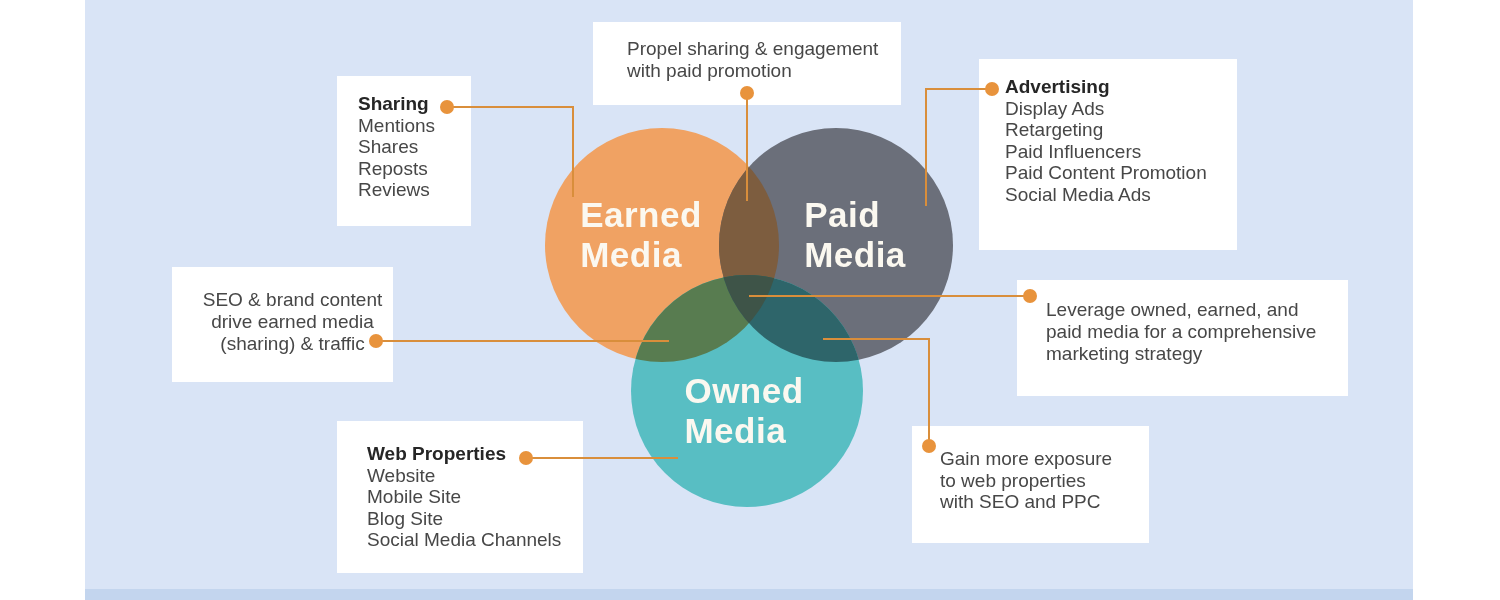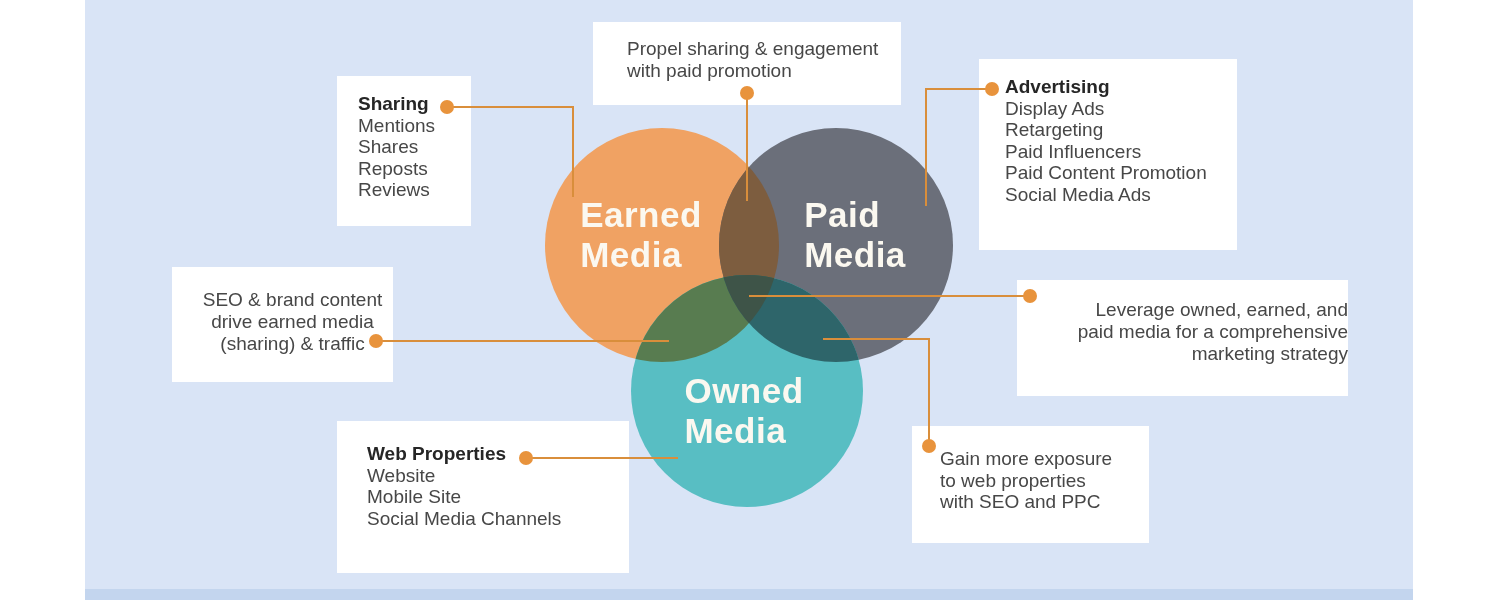--- a/index.html
+++ b/index.html
@@ -23,22 +23,22 @@
   .callout{
     position:absolute;background:#ffffff;box-sizing:border-box;
     color:#474747;font-size:19px;line-height:21.5px;
   }
   .callout .title{font-weight:bold;color:#262626;}
   .line{display:block;}
   #box-sharing    {left:337px;top:76px;  width:134px;height:150px;padding:17px 0 0 21px;}
   #box-propel     {left:593px;top:22px;  width:308px;height:83px; padding:16px 0 0 34px;line-height:22px;}
   #box-advertising{left:979px;top:59px;  width:258px;height:191px;padding:17px 0 0 26px;}
   #box-seo        {left:172px;top:267px; width:221px;height:115px;padding:22px 0 0 20px;line-height:22px;text-align:center;}
-  #box-leverage   {left:1017px;top:280px;width:331px;height:116px;padding:19px 0 0 29px;line-height:22px;text-align:right;}
-  #box-web        {left:337px;top:421px; width:292px;height:152px;padding:22px 0 8px 30px;}
+  #box-leverage   {left:1017px;top:280px;width:331px;height:116px;padding:19px 0 0 29px;line-height:22px;}
+  #box-web        {left:337px;top:421px; width:246px;height:152px;padding:22px 0 8px 30px;}
   #box-gain       {left:912px;top:426px; width:237px;height:117px;padding:22px 0 0 28px;}
   .venn-label{
     position:absolute;transform:translate(-50%,-50%);
     color:#FBF8F0;font-weight:700;font-size:35px;line-height:40px;
     letter-spacing:0.5px;white-space:nowrap;
   }
   #label-earned{left:641px;top:235px;}
   #label-paid  {left:855px;top:235px;}
   #label-owned {left:744px;top:411px;}
 </style>
@@ -79,20 +79,21 @@
 <div class="callout" id="box-leverage">
   <span class="line">Leverage owned, earned, and</span>
   <span class="line">paid media for a comprehensive</span>
   <span class="line">marketing strategy</span>
 </div>
 
 <div class="callout" id="box-web">
   <span class="line title">Web Properties</span>
   <span class="line">Website</span>
   <span class="line">Mobile Site</span>
+  <span class="line">Blog Site</span>
   <span class="line">Social Media Channels</span>
 </div>
 
 <div class="callout" id="box-gain">
   <span class="line">Gain more exposure</span>
   <span class="line">to web properties</span>
   <span class="line">with SEO and PPC</span>
 </div>
 
 <svg class="overlay" viewBox="0 0 1500 600">

